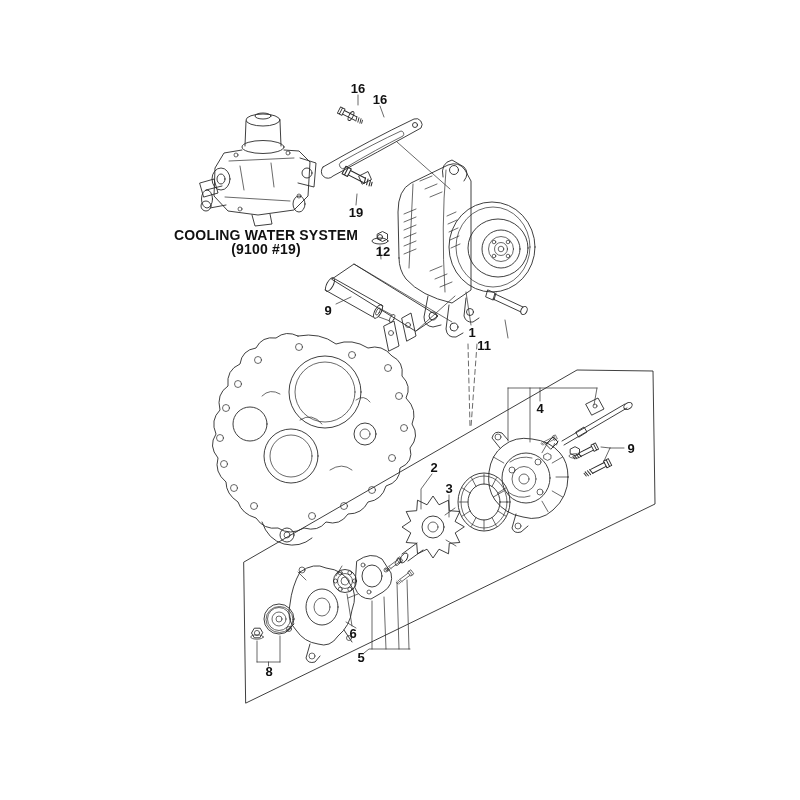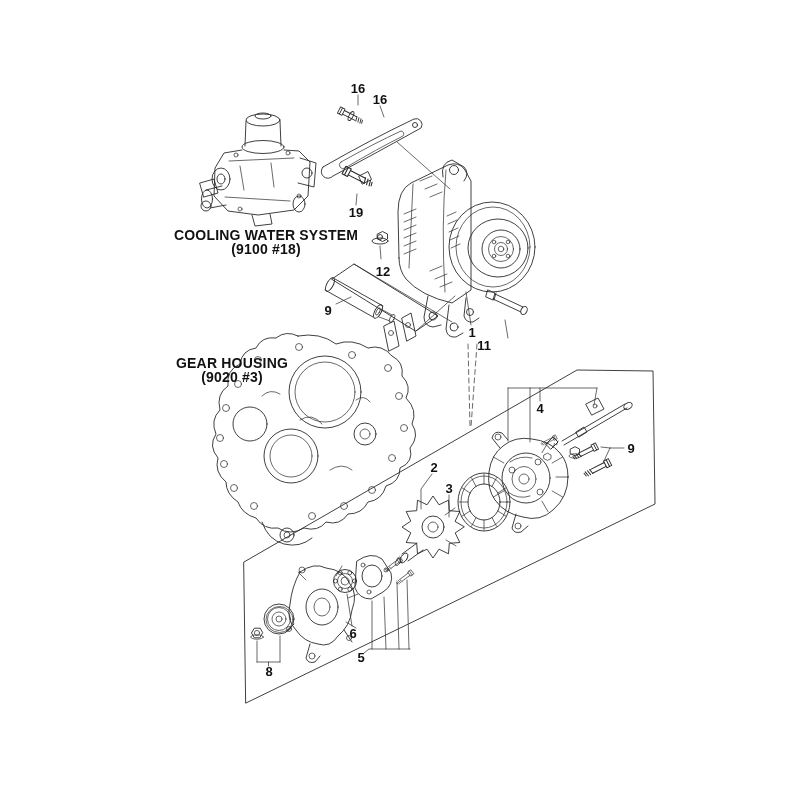--- a/index.html
+++ b/index.html
@@ -255,35 +255,31 @@
     <path class="fine" d="M508,388 L597,388 M540,388 L540,401 M508,388 L508,441 M530,388 L530,442 M597,388 L594,405"></path>
     <path class="fine" d="M624,448 L610,448 M610,448 L601,447 M610,448 L604,461"></path>
     <path class="fine" d="M352,626 L347,594"></path>
     <path class="fine" d="M364,653 L369,649 L410,649 M372,649 L372,601 M386,649 L384,597 M399,649 L397,583 M409,649 L407,580"></path>
     <path class="fine" d="M257,641 L257,662 M280,636 L280,662 M257,662 L280,662 M268.5,662 L268.5,666"></path>
   </g>
 </svg>
 
 <div class="syslabel" style="left:266px;top:228px">
   <div>COOLING WATER SYSTEM</div>
-  <div>(9100 #18)</div>
-</div>
-<div class="syslabel" style="left:232px;top:356px">
-  <div>GEAR HOUSING</div>
-  <div>(9020 #3)</div>
+  <div>(9100 #19)</div>
 </div>
 
 <div class="callout" style="left:472px;top:332px">1</div>
 <div class="callout" style="left:434px;top:467px">2</div>
 <div class="callout" style="left:449px;top:488px">3</div>
 <div class="callout" style="left:540px;top:408px">4</div>
 <div class="callout" style="left:361px;top:657px">5</div>
 <div class="callout" style="left:353px;top:633px">6</div>
 <div class="callout" style="left:269px;top:671px">8</div>
 <div class="callout" style="left:631px;top:448px">9</div>
 <div class="callout" style="left:328px;top:310px">9</div>
 <div class="callout" style="left:484px;top:345px">11</div>
-<div class="callout" style="left:383px;top:271px">12</div>
+<div class="callout" style="left:383px;top:251px">12</div>
 <div class="callout" style="left:380px;top:99px">16</div>
 <div class="callout" style="left:358px;top:88px">16</div>
 <div class="callout" style="left:356px;top:212px">19</div>
 
 </div>
 
 </body></html>

